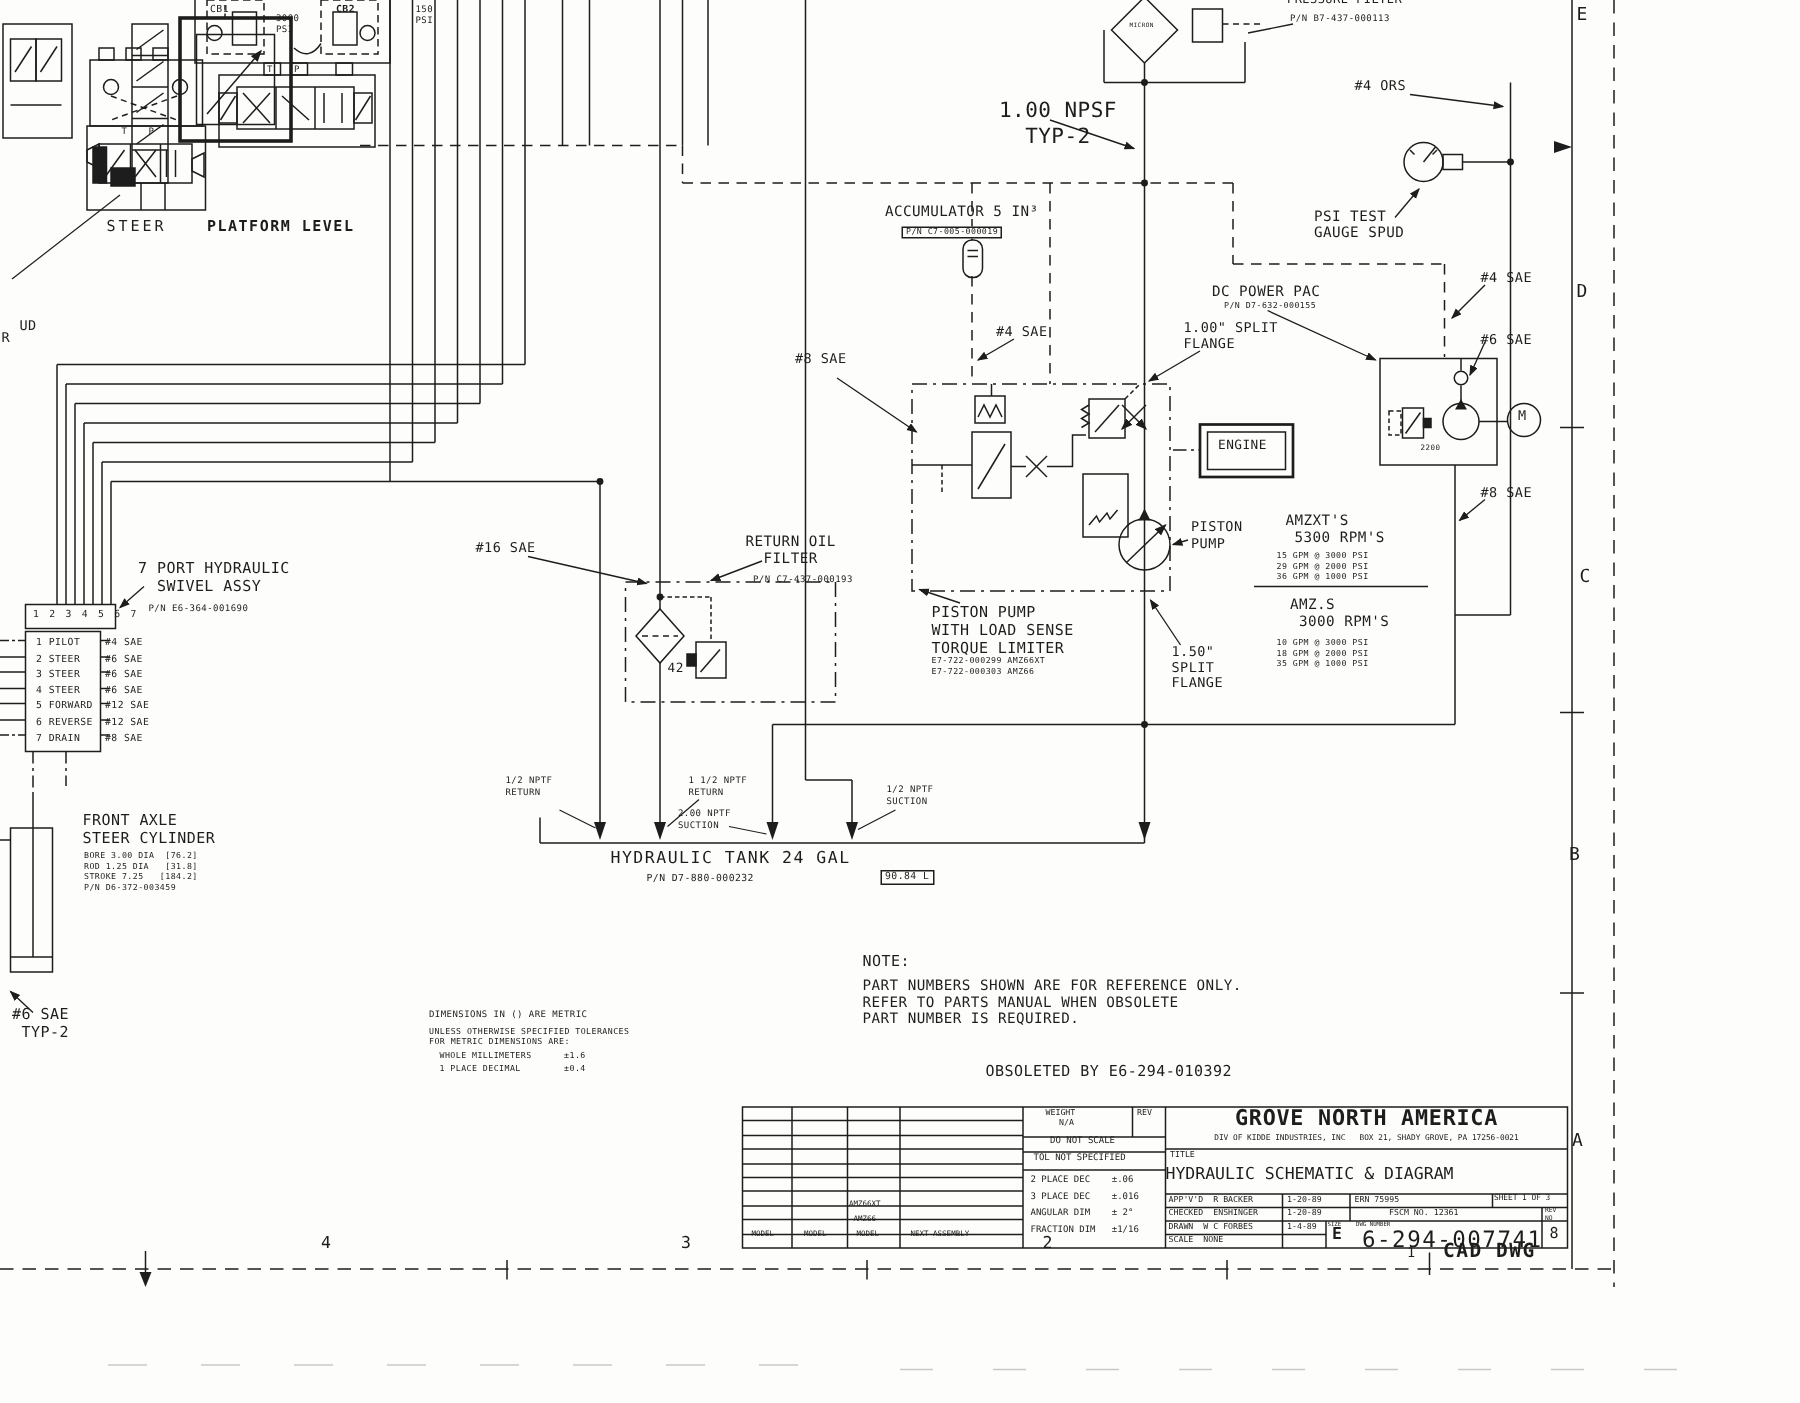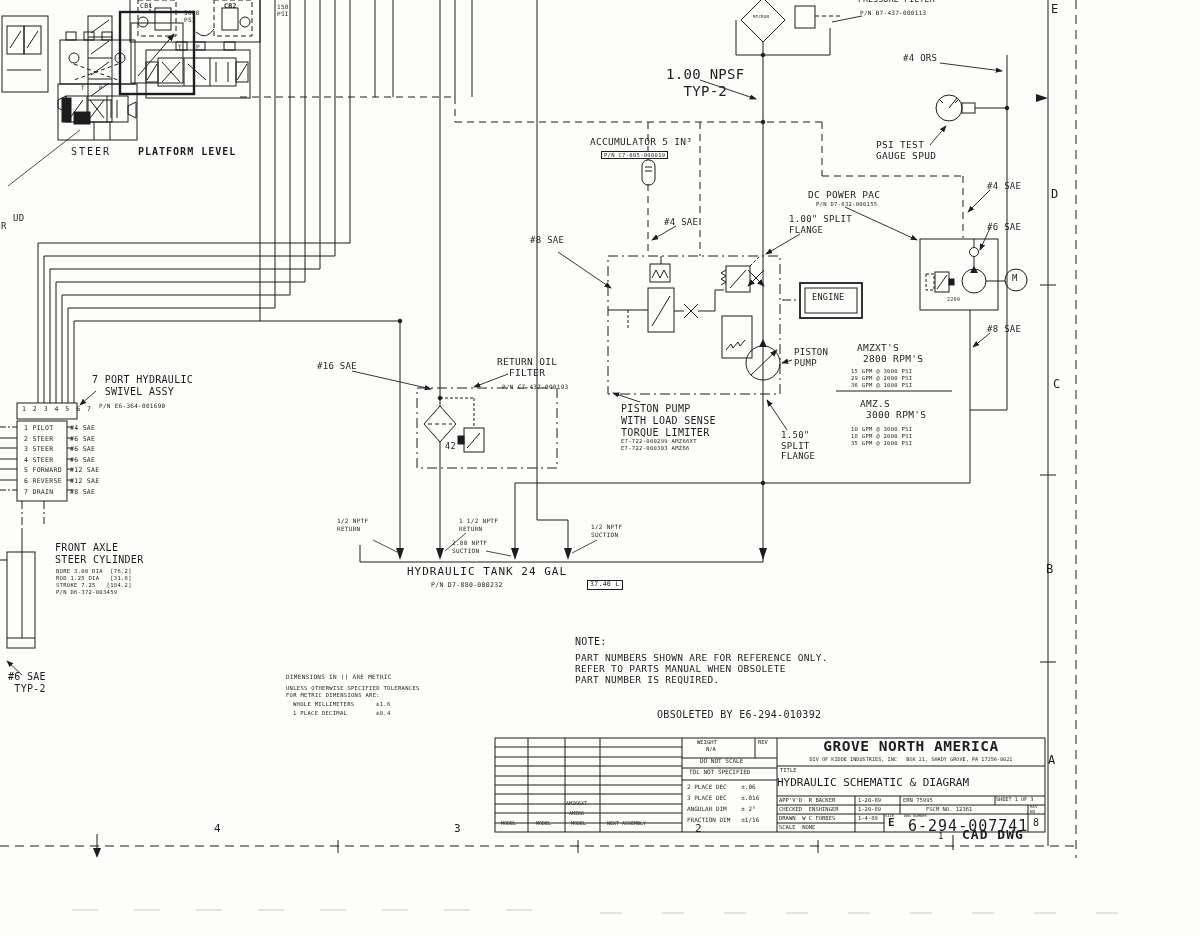--- a/index.html
+++ b/index.html
@@ -392,21 +392,21 @@
       <span class="lbl" style="left: 987px; top: 222px; font-size: 9px;">#6 SAE</span>
       <span class="lbl" style="left: 987px; top: 324px; font-size: 9px;">#8 SAE</span>
       <span class="lbl" style="left: 664px; top: 217px; font-size: 9px;">#4 SAE</span>
       <span class="lbl" style="left: 530px; top: 235px; font-size: 9px;">#8 SAE</span>
       <span class="lbl" style="left: 789px; top: 214px; font-size: 9px;">1.00" SPLIT
 FLANGE</span>
       <span class="lbl" style="left: 812px; top: 292px; font-size: 8.5px;">ENGINE</span>
       <span class="lbl" style="left: 794px; top: 347px; font-size: 9px;">PISTON
 PUMP</span>
       <span class="lbl" style="left: 857px; top: 342px; font-size: 9.5px;">AMZXT'S
- 2800 RPM'S</span>
+ 5300 RPM'S</span>
       <span class="lbl" style="left: 851px; top: 368px; font-size: 5.5px; line-height: 7px;">15 GPM @ 3000 PSI
 29 GPM @ 2000 PSI
 36 GPM @ 1000 PSI</span>
       <span class="lbl" style="left: 860px; top: 398px; font-size: 9.5px;">AMZ.S
  3000 RPM'S</span>
       <span class="lbl" style="left: 851px; top: 426px; font-size: 5.5px; line-height: 7px;">10 GPM @ 3000 PSI
 18 GPM @ 2000 PSI
 35 GPM @ 1000 PSI</span>
       <span class="lbl" style="left: 621px; top: 403px; font-size: 10px;">PISTON PUMP
 WITH LOAD SENSE
@@ -450,21 +450,21 @@
       <span class="lbl" style="left: 337px; top: 517px; font-size: 6px; line-height: 7.5px;">1/2 NPTF
 RETURN</span>
       <span class="lbl" style="left: 459px; top: 517px; font-size: 6px; line-height: 7.5px;">1 1/2 NPTF
 RETURN</span>
       <span class="lbl" style="left: 452px; top: 539px; font-size: 6px; line-height: 7.5px;">2.00 NPTF
 SUCTION</span>
       <span class="lbl" style="left: 591px; top: 523px; font-size: 6px; line-height: 7.5px;">1/2 NPTF
 SUCTION</span>
       <span class="lbl" style="left: 407px; top: 566px; font-size: 11px; letter-spacing: 1px;">HYDRAULIC TANK 24 GAL</span>
       <span class="lbl" style="left: 431px; top: 582px; font-size: 6.5px;">P/N D7-880-000232</span>
-      <span class="lbl boxed" style="left: 587px; top: 580px; font-size: 6.5px;">37.40 L</span>
+      <span class="lbl boxed" style="left: 587px; top: 580px; font-size: 6.5px;">90.84 L</span>
       <span class="lbl" style="left: 575px; top: 636px; font-size: 10px;">NOTE:</span>
       <span class="lbl" style="left: 575px; top: 652px; font-size: 9.5px; line-height: 11px;">PART NUMBERS SHOWN ARE FOR REFERENCE ONLY.
 REFER TO PARTS MANUAL WHEN OBSOLETE
 PART NUMBER IS REQUIRED.</span>
       <span class="lbl" style="left: 657px; top: 709px; font-size: 10px;">OBSOLETED BY E6-294-010392</span>
       <span class="lbl" style="left: 286px; top: 673px; font-size: 6px;">DIMENSIONS IN () ARE METRIC</span>
       <span class="lbl" style="left: 286px; top: 685px; font-size: 5.5px; line-height: 7px;">UNLESS OTHERWISE SPECIFIED TOLERANCES
 FOR METRIC DIMENSIONS ARE:</span>
       <span class="lbl" style="left: 293px; top: 700px; font-size: 5.5px; line-height: 8.5px;">WHOLE MILLIMETERS      ±1.6
 1 PLACE DECIMAL        ±0.4</span>

